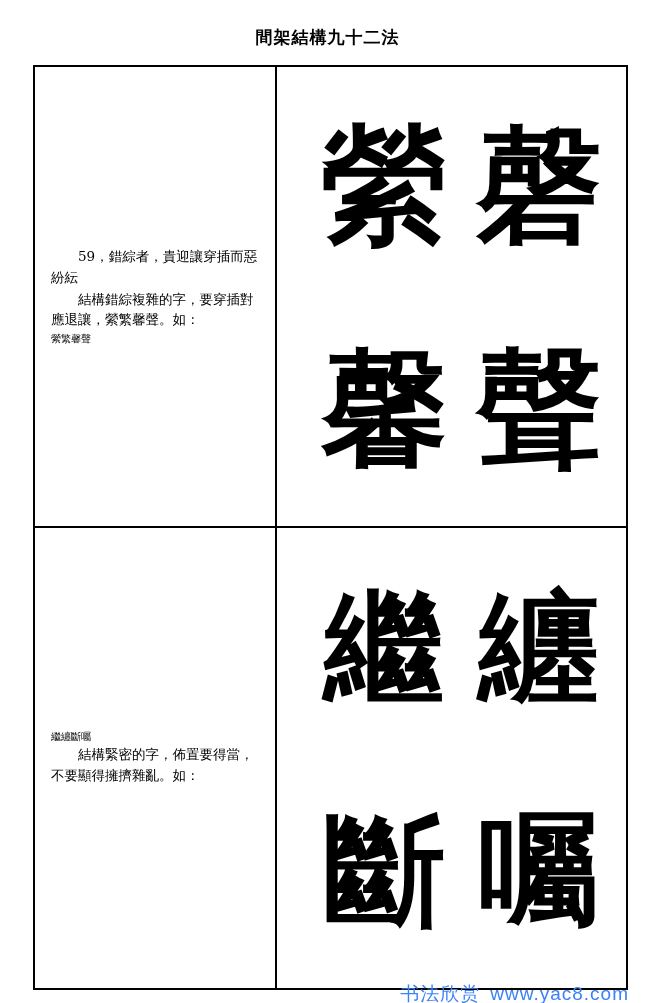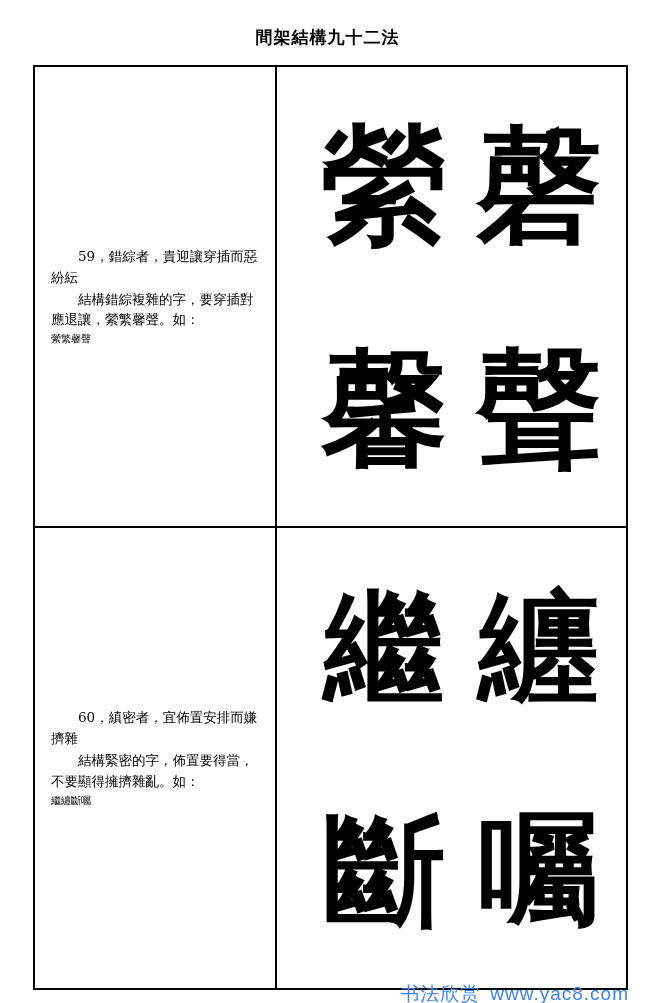--- a/index.html
+++ b/index.html
@@ -135,23 +135,22 @@
       <div class="cell-glyphs">
         <span class="glyph">縈</span>
         <span class="glyph">磬</span>
         <span class="glyph">馨</span>
         <span class="glyph">聲</span>
       </div>
     </div>
 
     <div class="row bottom">
       <div class="cell-text">
-        <p class="para rule">60，縝密者，宜佈置安排而嫌擠雜</p>
+        <p class="para examples">繼纏斷囑</p>
         <p class="para explain">結構緊密的字，佈置要得當，不要顯得擁擠雜亂。如：</p>
-        <p class="para examples">繼纏斷囑</p>
       </div>
       <div class="cell-glyphs">
         <span class="glyph small">繼</span>
         <span class="glyph small">纏</span>
         <span class="glyph small">斷</span>
         <span class="glyph small">囑</span>
       </div>
     </div>
 
   </div>

